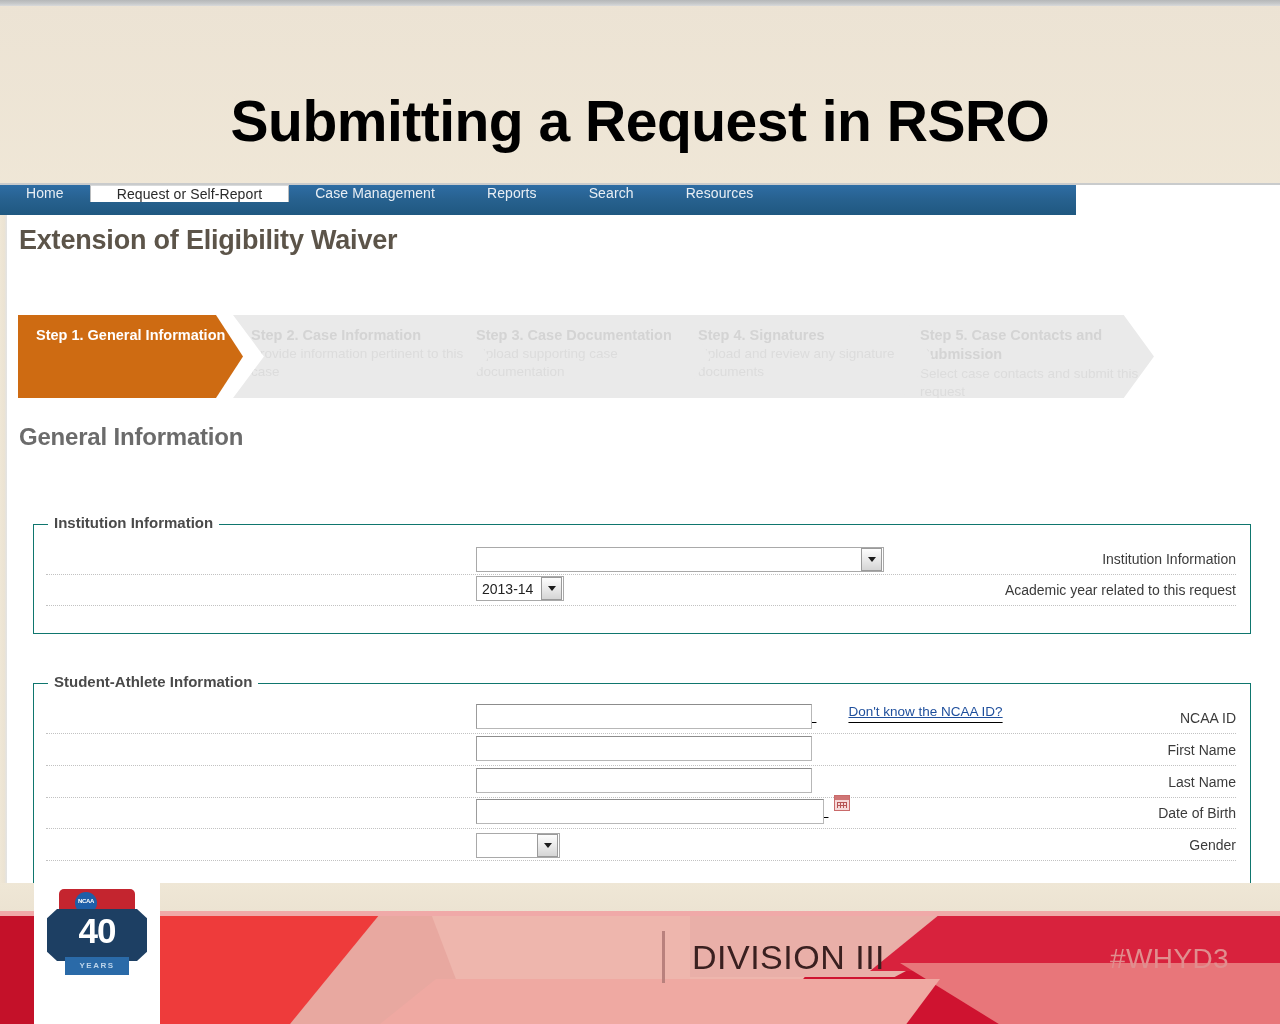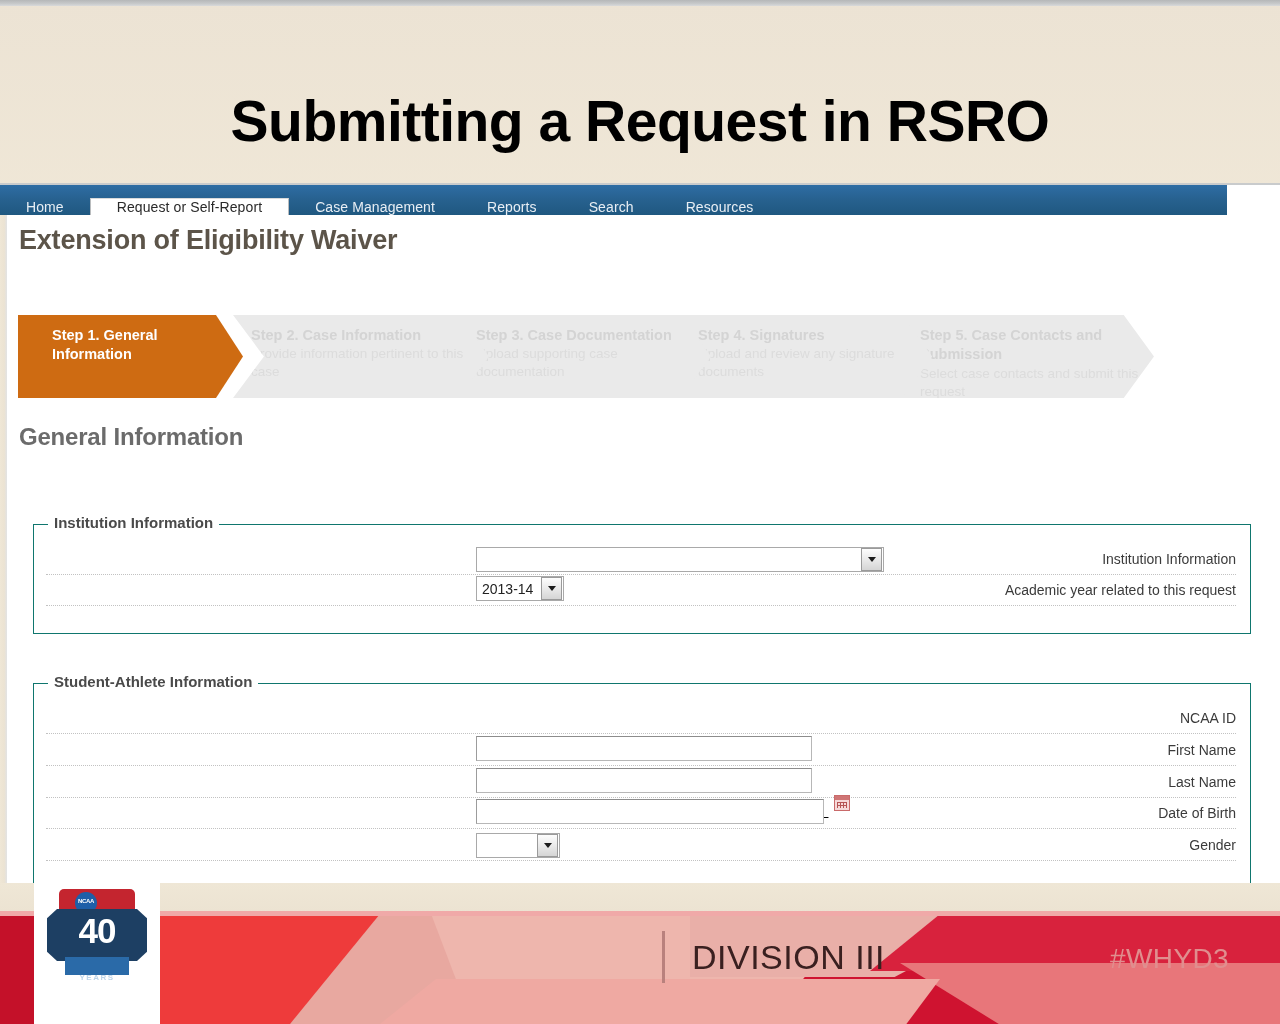--- a/index.html
+++ b/index.html
@@ -57,25 +57,25 @@
     position: absolute;
     top: 0; left: 0; right: 0;
     height: 2px;
     background: #c9cbcc;
   }
 
   
   #navbar {
     position: absolute;
     top: 2px; left: 0;
-    width: 1227px;
+    width: 1076px;
     height: 30px;
     background: linear-gradient(180deg, #2e6da4 0%, #27618f 48%, #1f5880 100%);
     display: flex;
-    align-items: flex-end;
+    align-items: flex-start;
   }
   .nav-item {
     color: #e8eef4;
     font-size: 14px;
     display: flex;
     align-items: center;
     justify-content: center;
     padding: 0 26px;
     white-space: nowrap;
     letter-spacing: 0.1px;
@@ -132,21 +132,21 @@
     font-size: 13.5px;
     line-height: 1.33;
     margin-top: 0px;
   }
   .step.current {
     background: #ce6b12;
     left: 0;
     width: 225px;
     clip-path: polygon(0 0, 88% 0, 100% 50%, 88% 100%, 0 100%);
   }
-  .step.current .step-head { color: #ffffff; margin-left: 16px; }
+  .step.current .step-head { color: #ffffff; }
   .step.inactive {
     background: #eaeaea;
     color: #d2d2d2;
     clip-path: polygon(0 0, 88% 0, 100% 50%, 88% 100%, 0 100%, 12% 50%);
   }
   .step.inactive .step-head { color: #d4d4d4; }
   .step.inactive .step-sub { color: #dcdcdc; }
   .step.s2 { left: 215px; width: 258px; }
   .step.s3 { left: 440px; width: 258px; }
   .step.s4 { left: 662px; width: 258px; }
@@ -399,21 +399,20 @@
     background: #2a6aa8;
   }
   .lb-years {
     position: absolute;
     left: 0; right: 0; top: 78px;
     text-align: center;
     font-size: 8px;
     font-weight: bold;
     color: #bcd4ea;
     letter-spacing: 1.5px;
-    margin-top: 12px;
   }
 
   #div-sep {
     position: absolute;
     left: 662px; top: 48px;
     width: 3px; height: 52px;
     background: #b9817d;
     z-index: 8;
   }
   #division-text {
@@ -512,20 +511,24 @@
             </div>
           </div>
         </div>
       </div>
 
       <div class="fieldset" id="fs-student">
         <div class="fs-legend">Student-Athlete Information</div>
 
         <div class="form-row" style="top:18px;">
           <div class="row-label">NCAA ID</div>
+          <div class="row-field">
+            <input class="txt" style="width: 336px;" type="text" value="">
+            <span class="link" style="margin-left:32px;position:relative;top:-5px;">Don't know the NCAA ID?</span>
+          </div>
         </div>
 
         <div class="form-row" style="top:50px;">
           <div class="row-label">First Name</div>
           <div class="row-field">
             <input class="txt" style="width: 336px;" type="text" value="">
           </div>
         </div>
 
         <div class="form-row" style="top:82px;">

